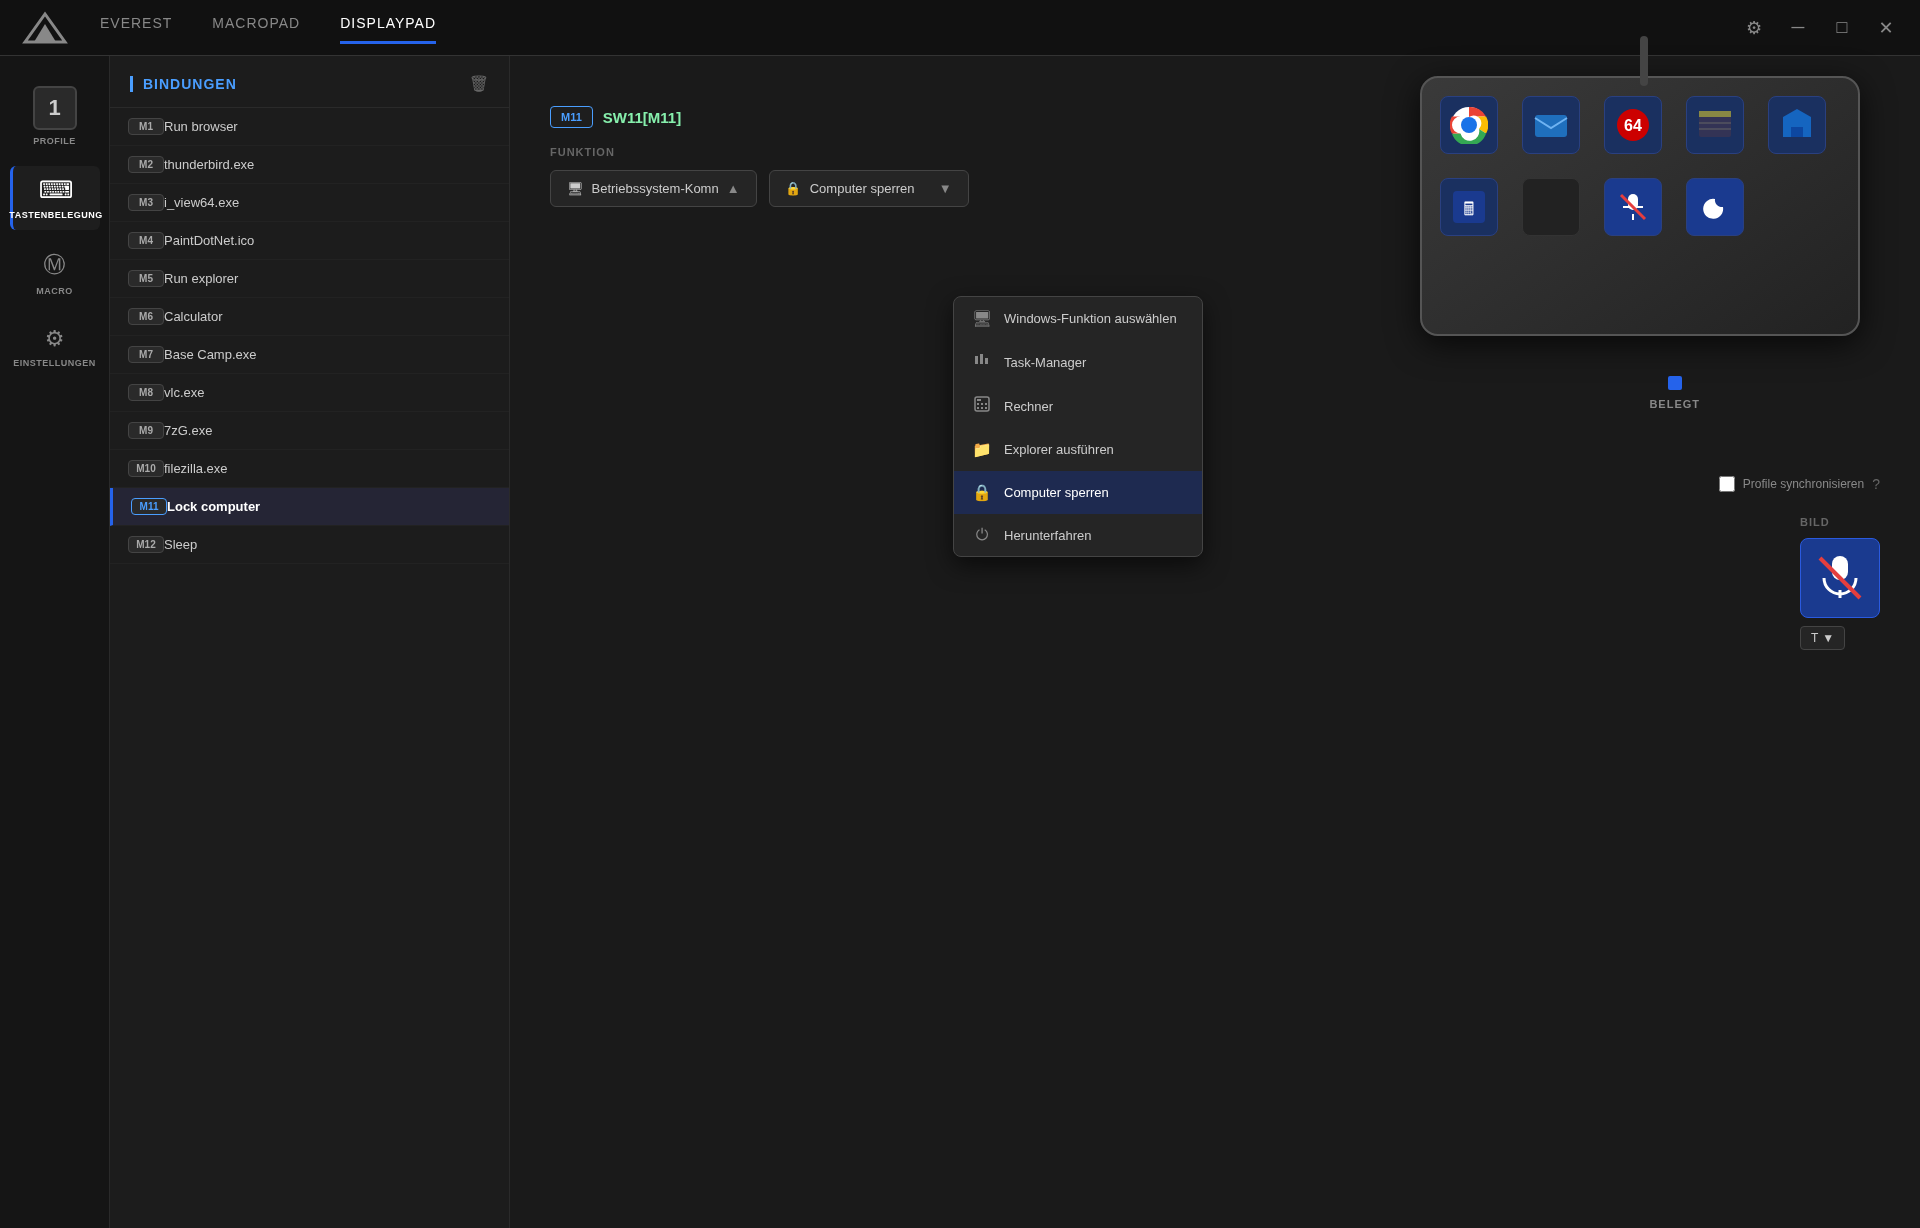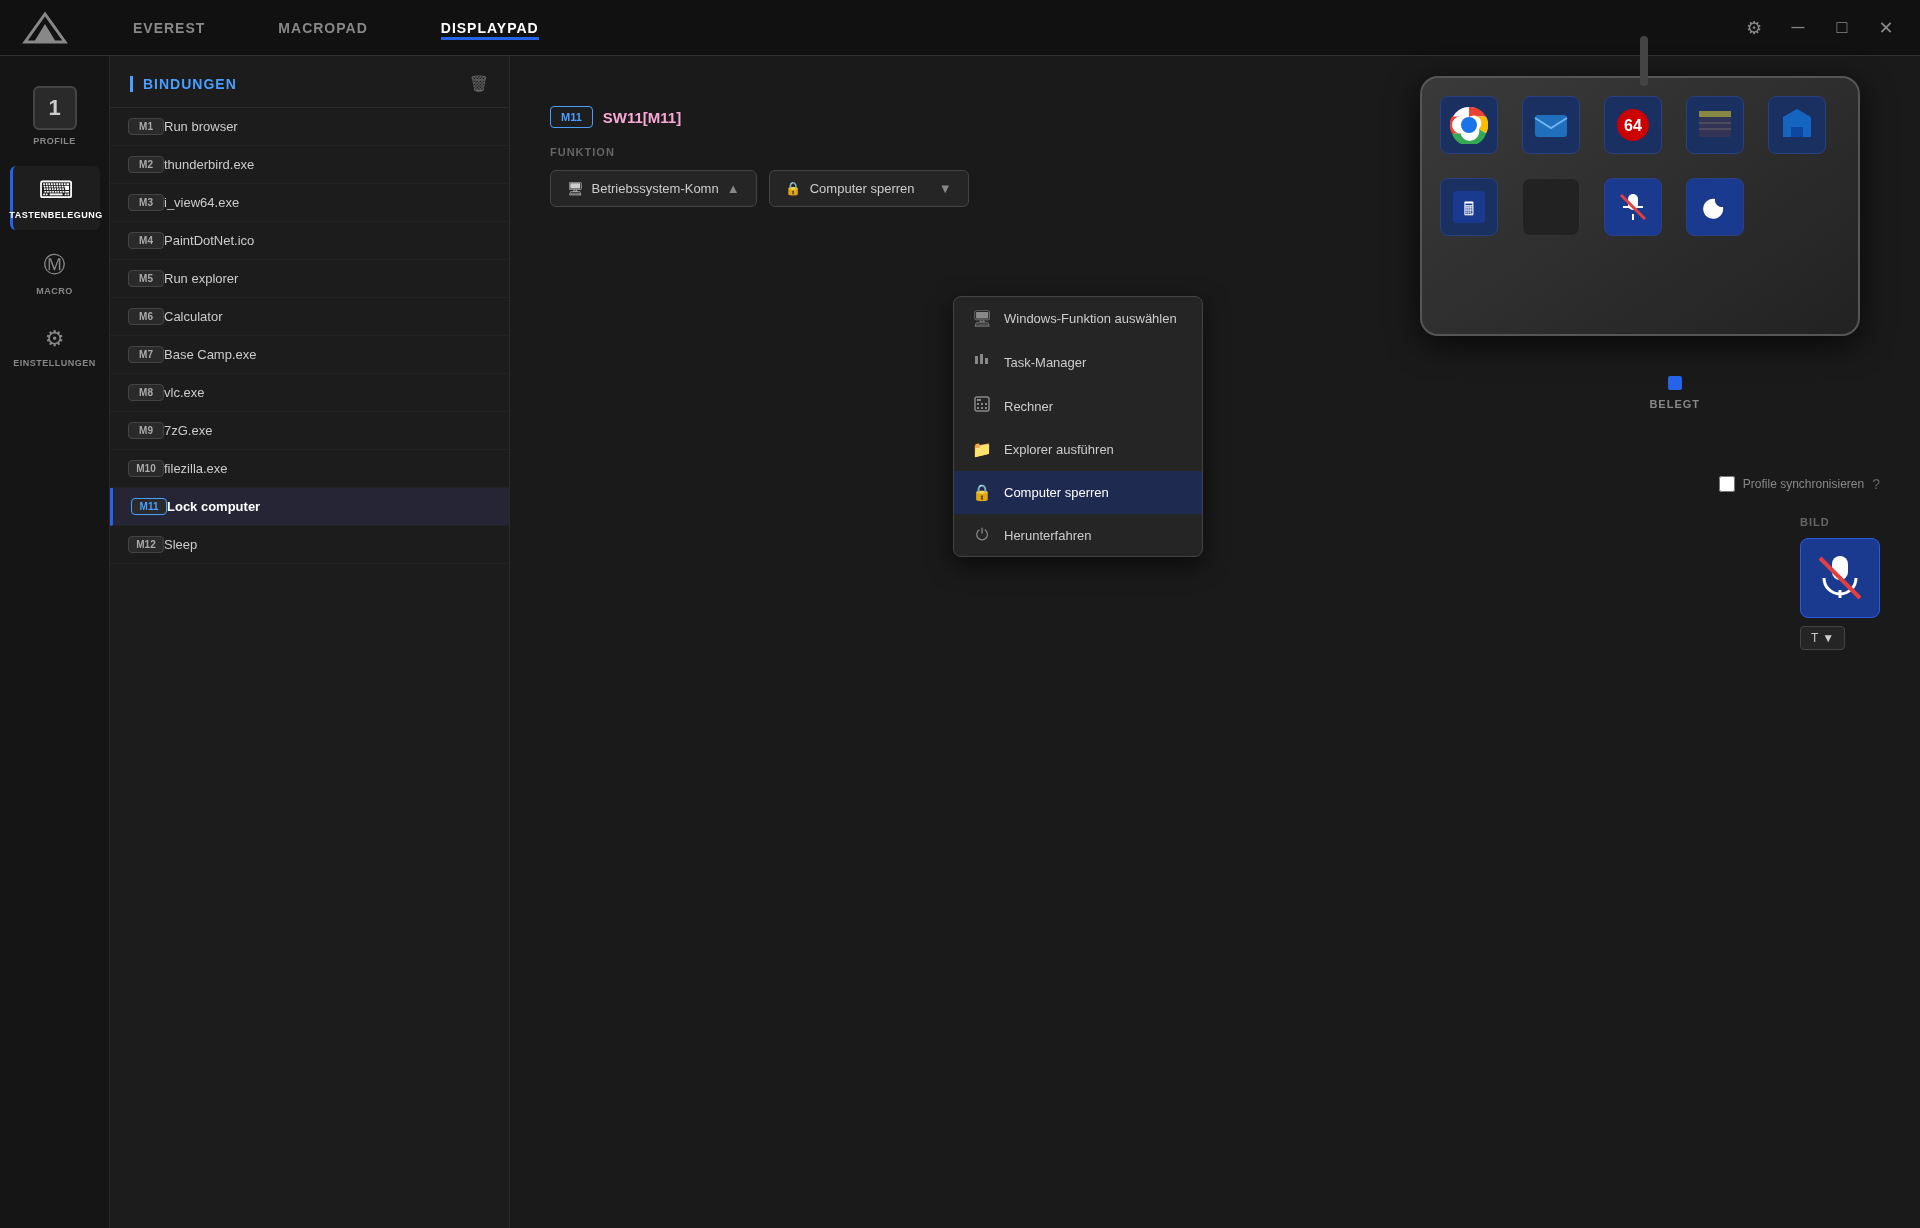--- a/index.html
+++ b/index.html
@@ -29,31 +29,30 @@
     }
     .titlebar-logo svg { width: 100%; height: 100%; }
     .titlebar-nav {
       display: flex;
       gap: 40px;
       flex: 1;
     }
     .nav-item {
       color: #888;
       font-size: 14px;
-      font-weight: 700;
+      font-weight: 400;
       letter-spacing: 1px;
       text-transform: uppercase;
       cursor: pointer;
       padding: 4px 0;
-      margin-left: 33px;
     }
     .nav-item.active {
       color: #fff;
       border-bottom: 3px solid #2563eb;
-      padding-bottom: 1px;
+      padding-bottom: 10px;
     }
     .titlebar-actions {
       display: flex;
       gap: 16px;
       align-items: center;
     }
     .titlebar-btn {
       color: #888;
       cursor: pointer;
       font-size: 18px;
@@ -248,21 +247,21 @@
     .key-indicator-badge {
       background: #1e1e1e;
       border: 1px solid #4a9eff;
       color: #4a9eff;
       font-size: 11px;
       font-weight: 700;
       padding: 4px 10px;
       border-radius: 4px;
     }
     .key-indicator-name {
-      color: #f9a8d4;
+      color: #86efac;
       font-size: 15px;
       font-weight: 600;
     }
 
     
     .funktion-label {
       font-size: 11px;
       font-weight: 700;
       letter-spacing: 1px;
       color: #666;

